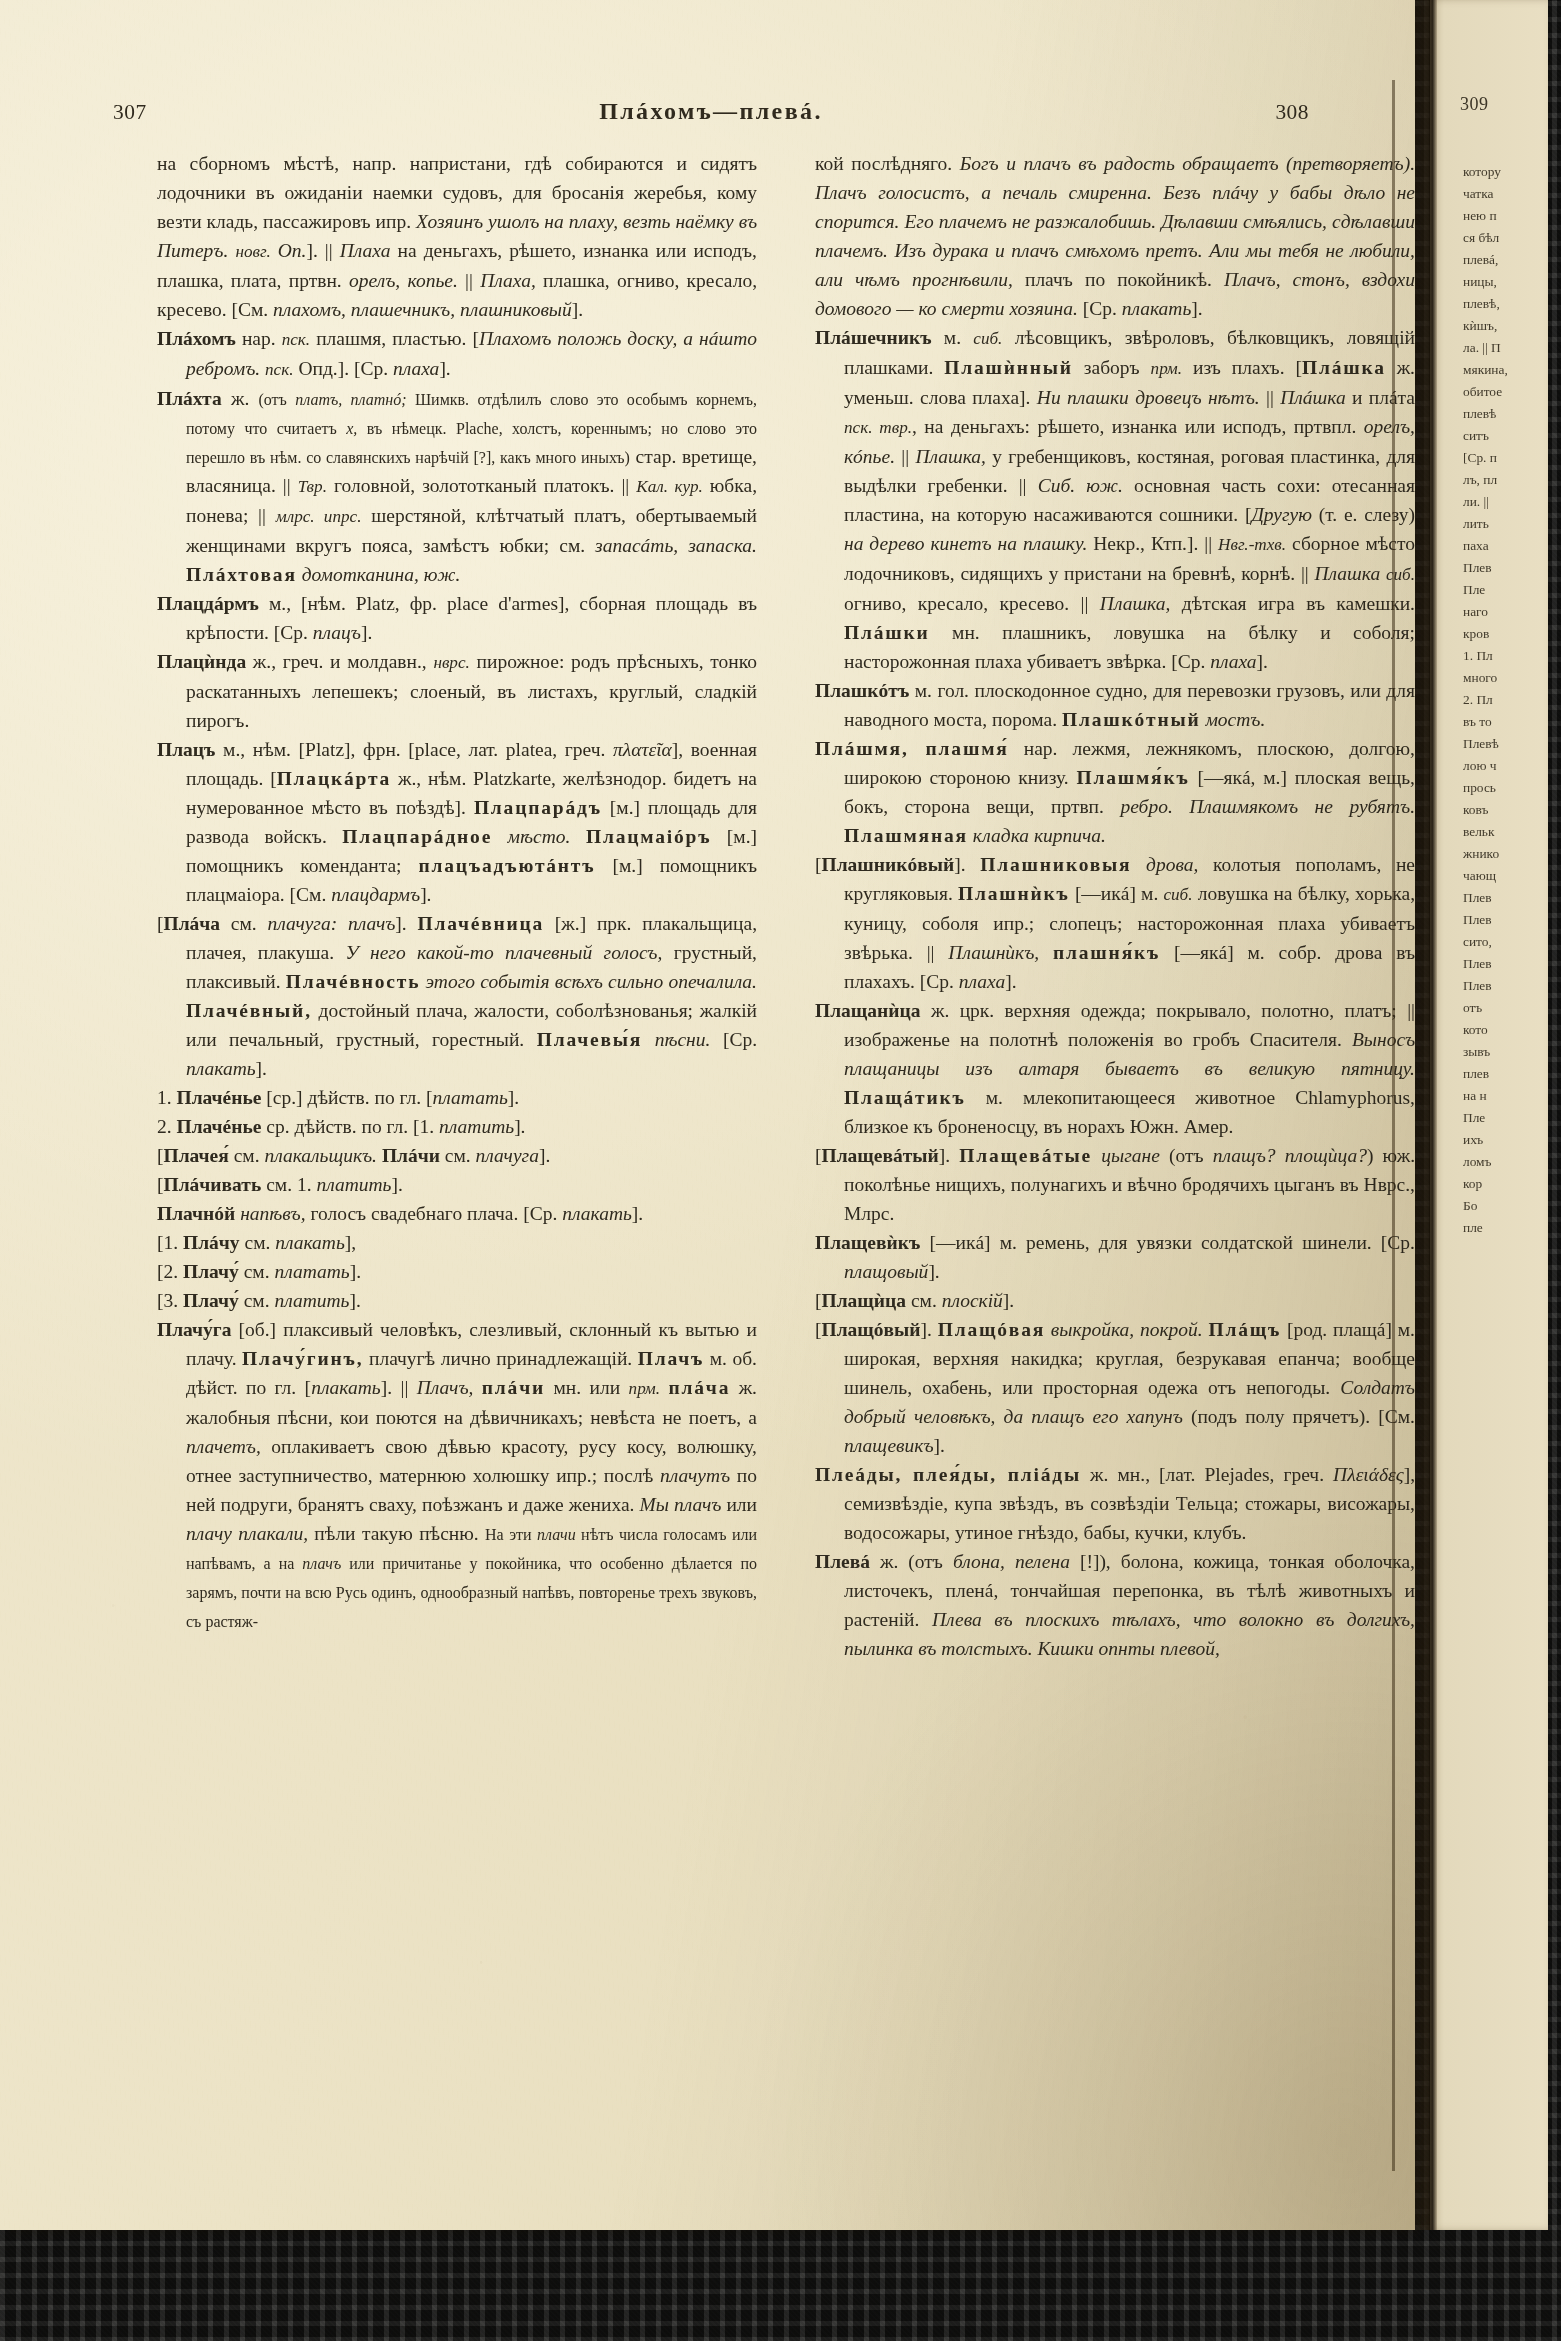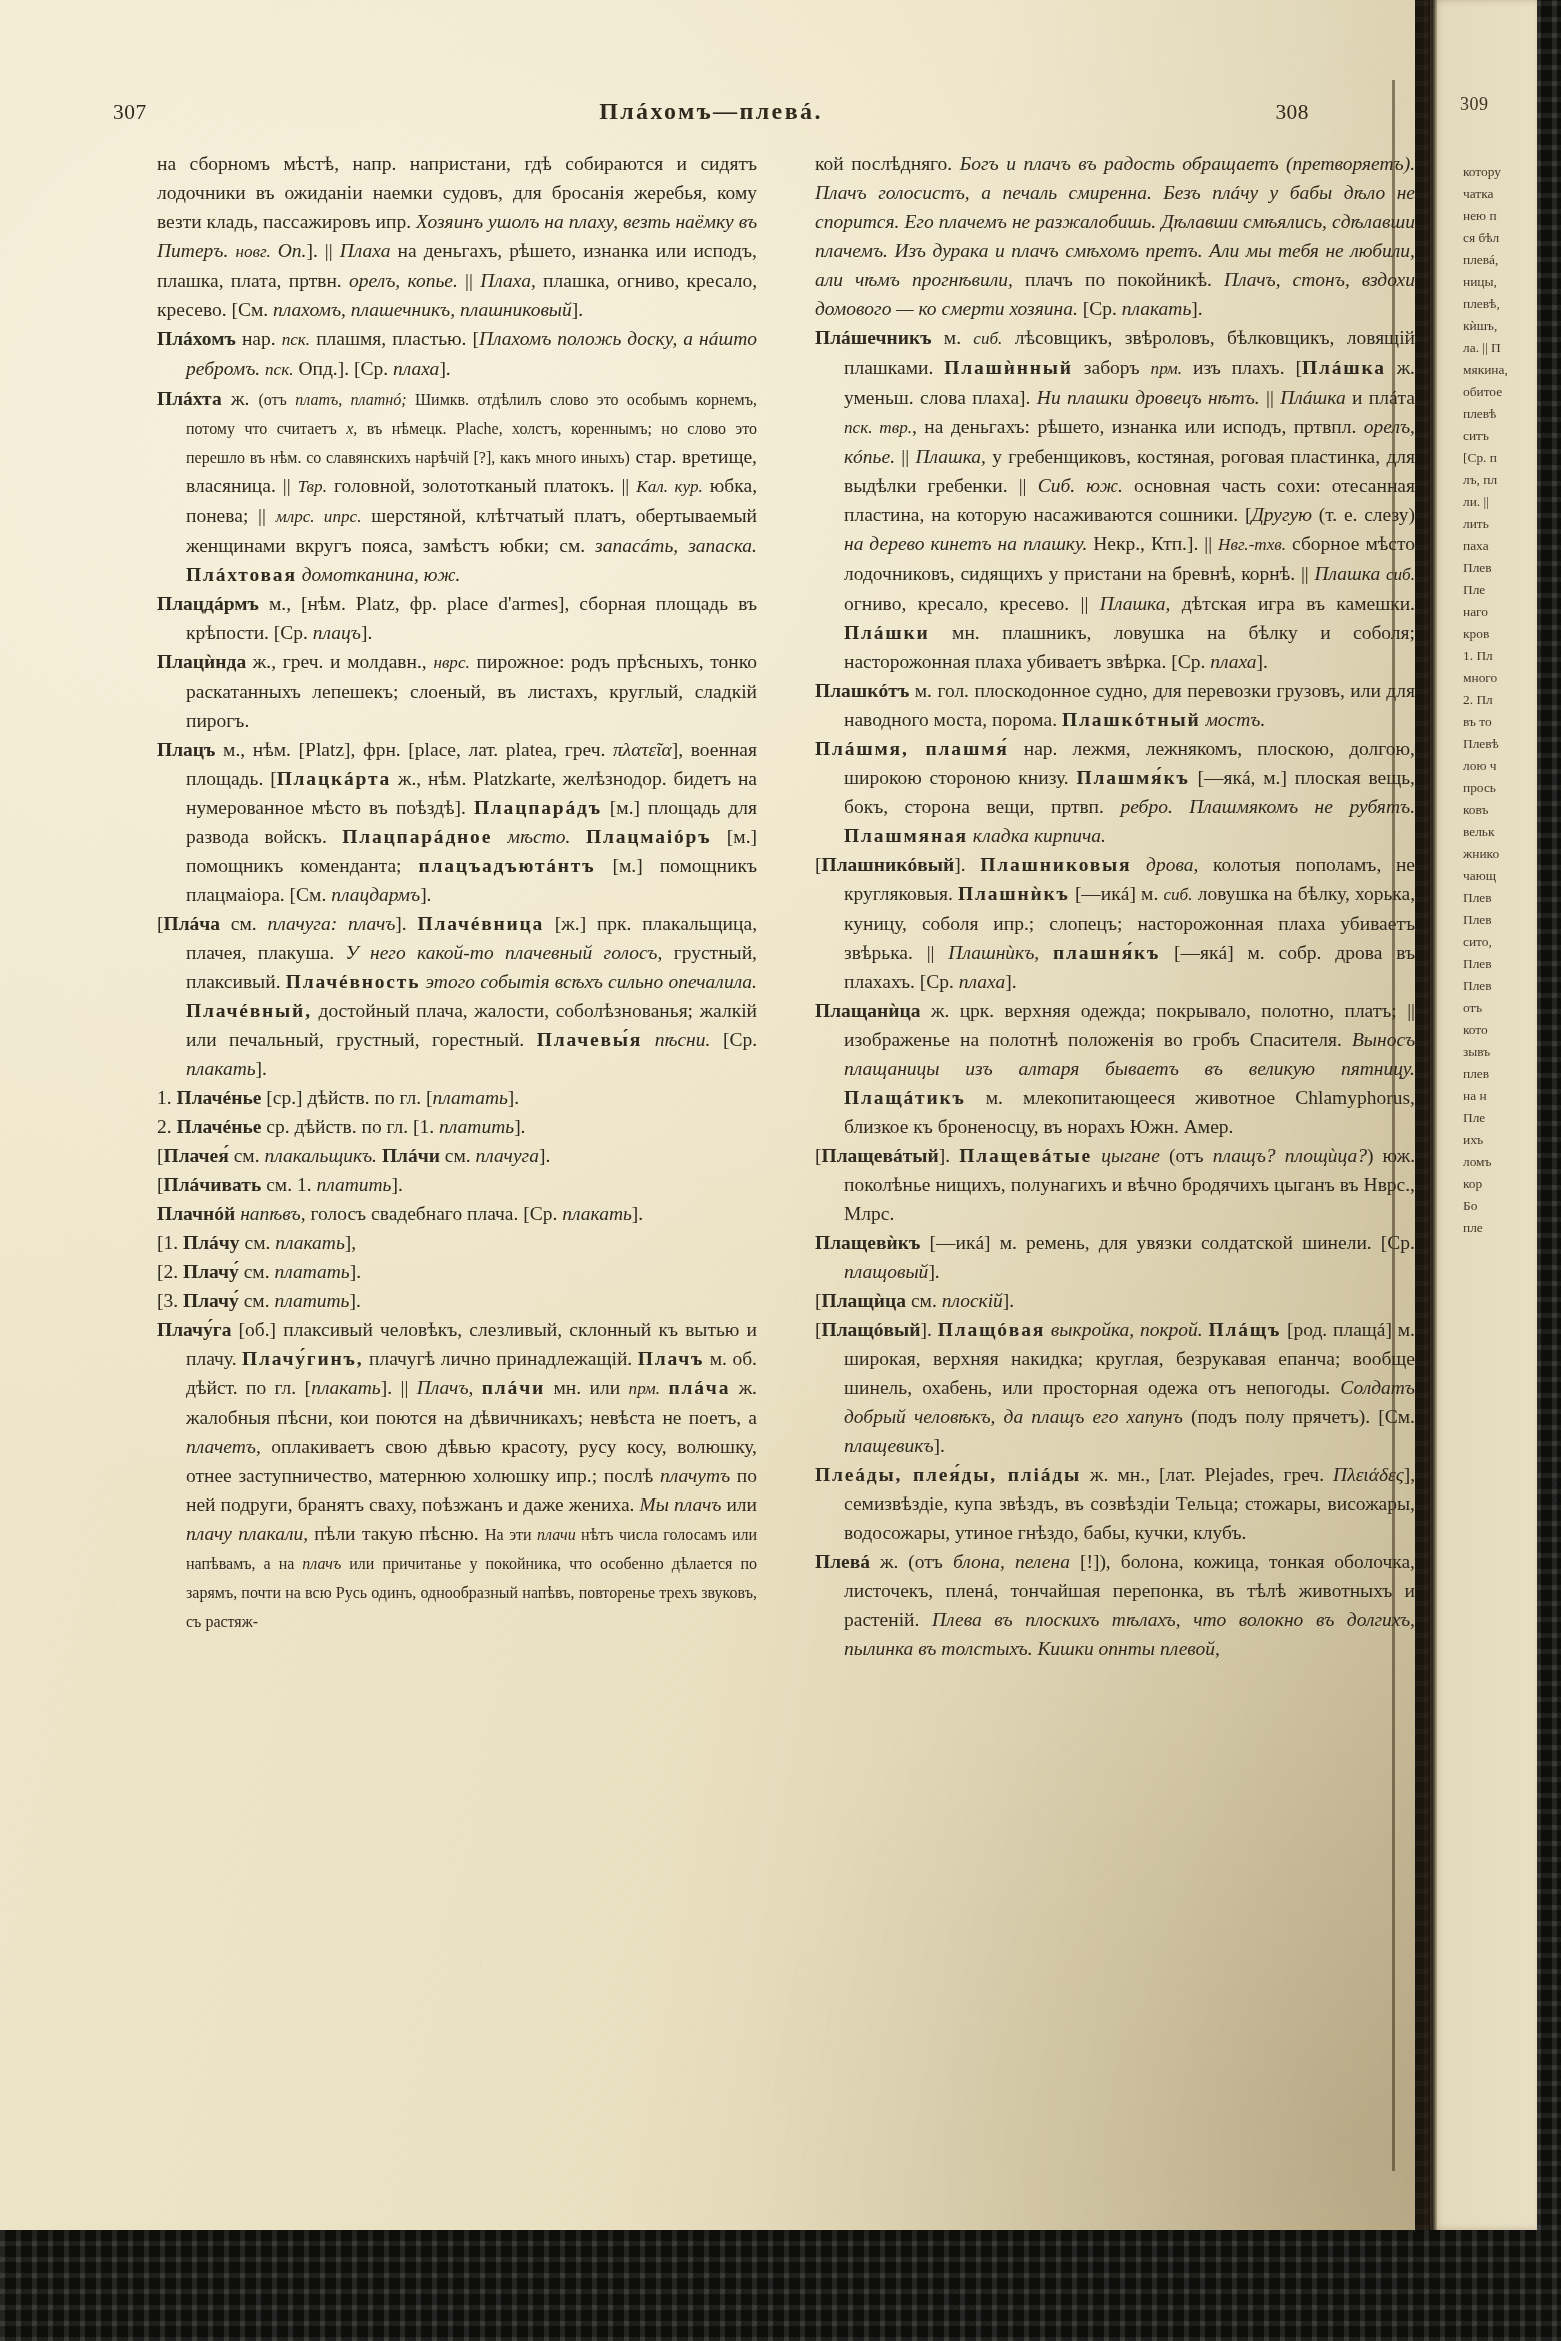--- a/index.html
+++ b/index.html
@@ -26,21 +26,21 @@
       repeating-linear-gradient(90deg, rgba(255,255,255,.07) 0 5.4px, rgba(0,0,0,.30) 5.4px 16px),
       repeating-linear-gradient(0deg, rgba(255,255,255,.055) 0 5.4px, rgba(0,0,0,.34) 5.4px 16px),
       repeating-linear-gradient(45deg, rgba(255,255,255,.020) 0 1.6px, rgba(0,0,0,.05) 1.6px 3.8px);
   }
 
   
   .next-page {
     position: absolute;
     top: 0;
     left: 1430px;
-    width: 107px;
+    width: 118px;
     height: 2230px;
     background: linear-gradient(90deg, #cbbf9f 0px, #e3d9bc 14px, #e9dfc3 100%);
     box-shadow: inset 3.2px 0 9.7px -3.2px rgba(90,70,40,.55);
     overflow: hidden;
   }
   .next-page .np-num {
     position: absolute;
     top: 94px;
     left: 30px;
     font-size: 18px;

